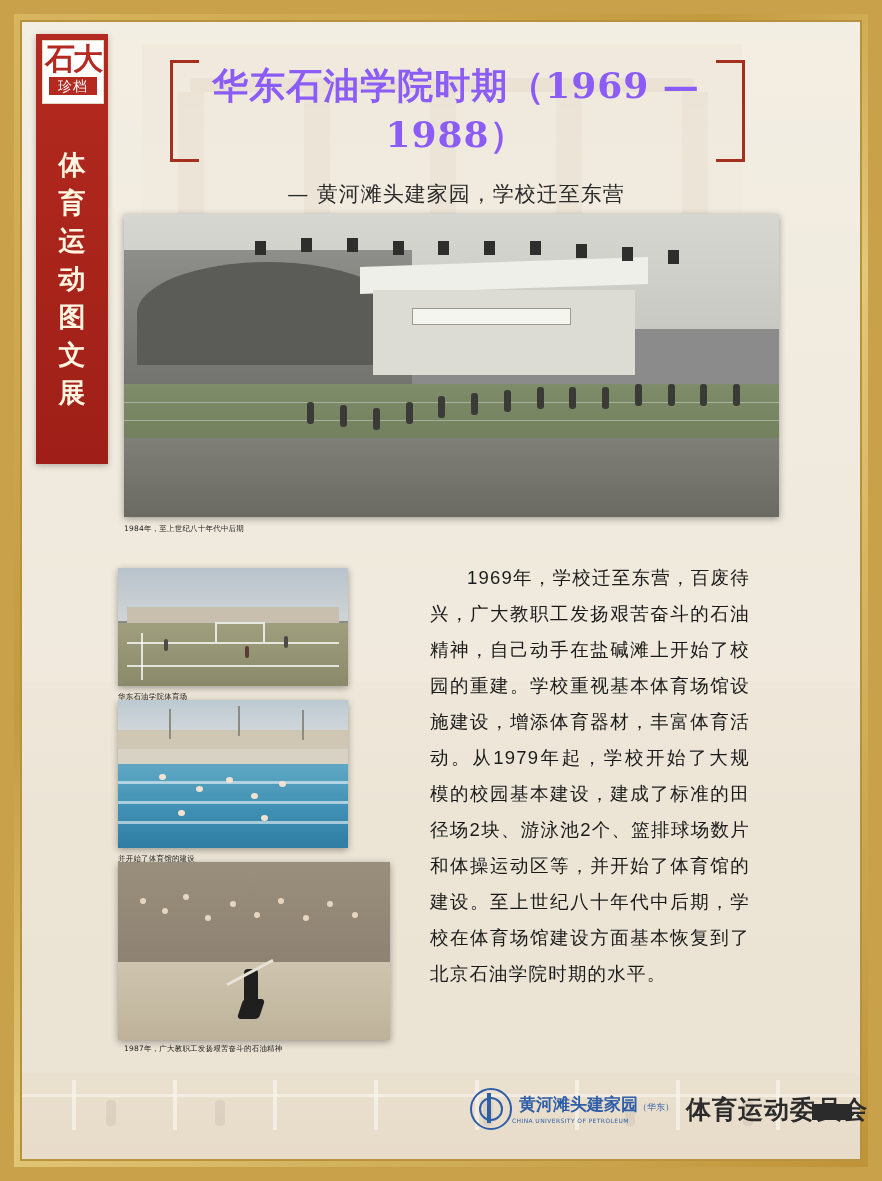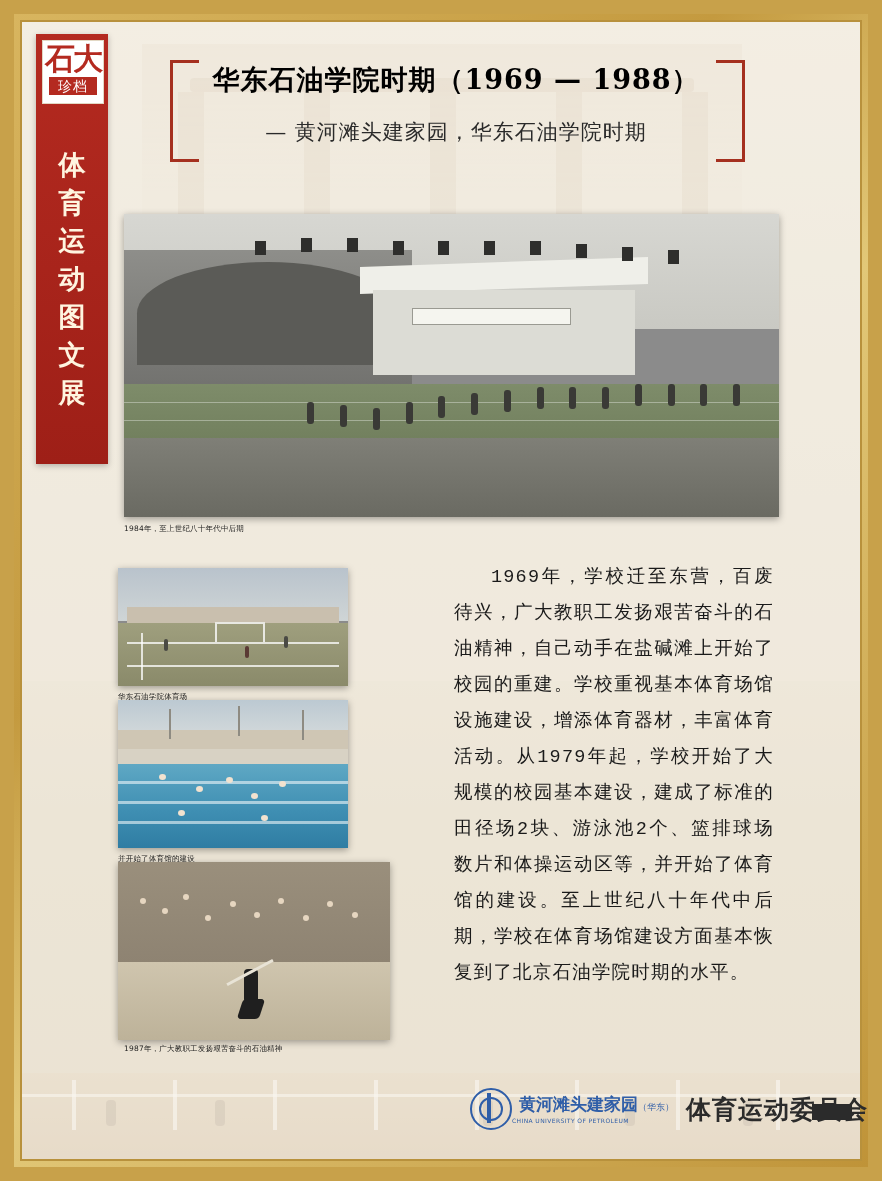--- a/index.html
+++ b/index.html
@@ -138,23 +138,23 @@
   }
   .banner-text span { display:block; }
   
   .title-wrap {
     position: absolute;
     left: 176px; top: 62px;
     width: 560px;
   }
   .title-main {
     font-family: "DejaVu Serif", serif;
-    font-size: 27px;
+    font-size: 36px;
     font-weight: bold;
-    color: #000000;
+    color: #8b5cf6;
     text-align: center;
     letter-spacing: 1px;
   }
   .title-sub {
     margin-top: 20px;
     font-family: "DejaVu Serif", serif;
     font-size: 21px;
     color: #2a2a2a;
     text-align: center;
     letter-spacing: 1px;
@@ -238,28 +238,27 @@
     background:#1f1f1f; border-radius:4px; }
   .pw-leg  { position:absolute; left:2px; top:30px; width:22px; height:20px;
     background:#1f1f1f; border-radius:4px; transform: skewX(-18deg); }
   .pw-sword{ position:absolute; left:-14px; top:2px; width:52px; height:3px;
     background:#e8e3d6; transform: rotate(-28deg); }
   
   .body-text {
     position: absolute;
     left: 430px; top: 560px;
     width: 320px;
-    font-family: Liberation Mono, monospace;
+    font-family: Liberation Sans, sans-serif;
     font-size: 18.5px;
     line-height: 36px;
     color: #1a1a1a;
     text-align: justify;
     text-indent: 37px;
     letter-spacing: 1.2px;
-    margin-left: 24px;
   }
   
   .footer {
     position: absolute;
     left: 470px; top: 1088px;
     display: flex;
     align-items: center;
   }
   .logo-mark {
     width: 38px; height: 38px;
@@ -364,21 +363,21 @@
   </div>
   <div class="banner-seal">
     <div class="seal-top">石大</div>
     <div class="seal-bot">珍档</div>
   </div>
 
   <div class="bracket left"></div>
   <div class="bracket right"></div>
   <div class="title-wrap">
     <div class="title-main">华东石油学院时期（1969 — 1988）</div>
-    <div class="title-sub">— 黄河滩头建家园，华东石油学院时期</div>
+    <div class="title-sub">— 黄河滩头建家园，学校迁至东营</div>
   </div>
 
   <div class="photo" id="photo-main">
     <div class="pm-sky"></div>
     <div class="pm-stand"></div>
     <div class="pm-crowd" style="left:2%;top:16%;width:40%;height:34%;"></div>
     <div class="pm-roof"></div>
     <div class="pm-building"></div>
     <div class="pm-banner"></div>
     <div class="pm-flag" style="left:20%;top:9%"></div>

